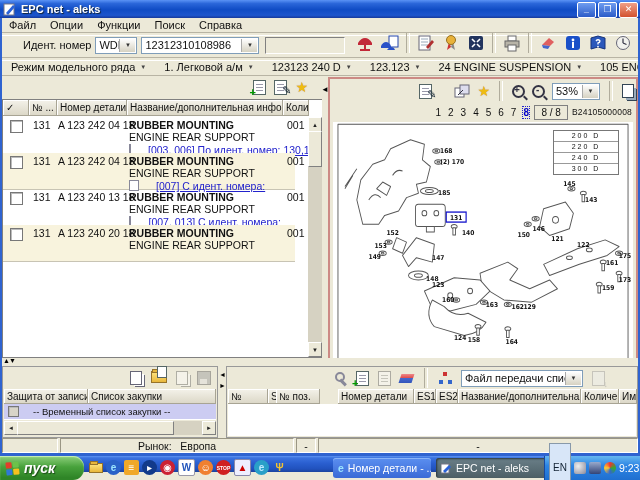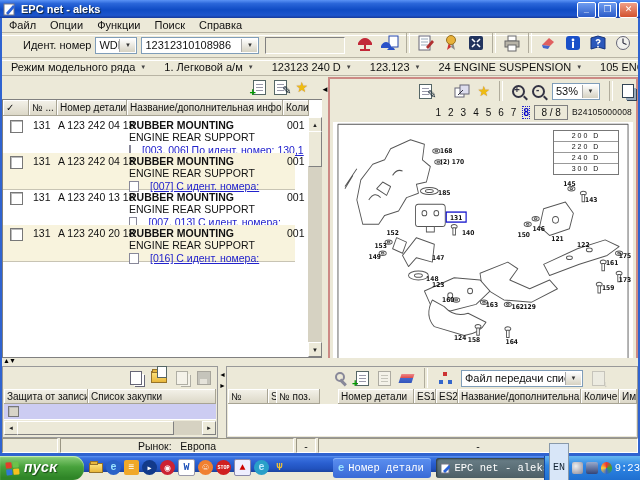--- a/index.html
+++ b/index.html
@@ -67,21 +67,21 @@
   .minibar{position:absolute;right:14px;top:2px;display:flex;gap:8px;align-items:center;}
   .grid{position:absolute;left:0;top:22px;right:0;bottom:0;background:#fff;border:1px solid #808080;border-right:none;}
   .th{position:absolute;top:0;height:16px;background:linear-gradient(#f4f2ea,#dcd8c8);
       border-right:1px solid #a8a494;border-bottom:1px solid #a8a494;box-shadow:inset 1px 1px 0 #fff;
       font-size:10px;display:flex;align-items:center;padding-left:3px;box-sizing:border-box;white-space:nowrap;overflow:hidden;}
   .lrow{position:absolute;left:0;width:292px;height:36px;border-bottom:1px solid #c8c4b4;}
   .lrow.alt{background:#f8f3dd;}
   .cbx{width:11px;height:11px;background:#fff;border:1px solid #777;box-shadow:inset 1px 1px 0 #bbb;position:absolute;left:7px;top:3px;}
   .cell{position:absolute;top:2px;font-size:10.5px;white-space:nowrap;}
   .bold{font-weight:bold;}
-  .linkline{display:flex;align-items:center;gap:11px;margin-top:1px;}
+  .linkline{display:flex;align-items:flex-start;gap:17px;margin-top:1px;}
   .linkline .licon{width:8px;height:9px;background:#fff;border:1px solid #889;display:inline-block;}
   a.plink{color:#2222cc;text-decoration:underline;font-size:10.5px;}
   
   .sb{background:#d6d2c2;position:absolute;}
   .sbb{position:absolute;background:#ece9d8;border:1px solid;border-color:#fff #808080 #808080 #fff;
        display:flex;align-items:center;justify-content:center;font-size:6px;color:#222;}
   .sbthumb{position:absolute;background:#ece9d8;border:1px solid;border-color:#fff #808080 #808080 #fff;}
   .vsplit{position:absolute;left:322px;top:77px;width:6px;height:281px;background:#ece9d8;}
   .vsplit::before{content:"◄";position:absolute;left:-1px;top:8px;font-size:8px;color:#000;}
   
@@ -114,21 +114,21 @@
   .msplit::before{content:"◄";position:absolute;left:1px;top:5px;font-size:7px;color:#000;}
   .msplit::after{content:"►";position:absolute;left:1px;top:16px;font-size:7px;color:#000;}
   .bwhite{position:absolute;left:1px;right:1px;background:#fff;}
   
   .statusbar{position:absolute;left:2px;top:438px;width:636px;height:15px;display:flex;gap:2px;}
   .scell{border:1px solid;border-color:#9a9684 #fff #fff #9a9684;height:13px;display:flex;align-items:center;
          justify-content:center;font-size:10.5px;white-space:pre;}
   .blue-edge{position:absolute;background:#2f63d0;}
   
   .taskbar{position:absolute;left:0;top:456px;width:640px;height:16px;
-    background:linear-gradient(180deg,#5e94f2 0%,#3a72df 12%,#2a5fd0 45%,#2152be 80%,#1c449f 100%);font-family:Liberation Mono, monospace;}
+    background:linear-gradient(180deg,#5e94f2 0%,#3a72df 12%,#2a5fd0 45%,#2152be 80%,#1c449f 100%);}
   .startbtn{position:absolute;left:0;top:0;width:84px;height:24px;border-radius:0 11px 11px 0;
     background:linear-gradient(180deg,#8ed07c,#48a23c 45%,#2f8527 90%);display:flex;align-items:center;gap:5px;
     padding-left:6px;box-sizing:border-box;color:#fff;font-weight:bold;font-style:italic;font-size:14px;
     text-shadow:1px 1px 1px #1c4a18;box-shadow:inset 0 1px 1px #c8f0b8;}
   .flag{width:13px;height:13px;display:grid;grid-template-columns:6px 6px;grid-template-rows:6px 6px;gap:1px;transform:rotate(-6deg);}
   .flag span{border-radius:1px;}
   .ql{position:absolute;left:88px;top:3px;display:flex;gap:3px;align-items:center;}
   .qli{width:15px;height:15px;display:flex;align-items:center;justify-content:center;font-size:10px;font-weight:bold;border-radius:2px;}
   .taskbtn{position:absolute;top:2px;height:20px;border-radius:3px;display:flex;align-items:center;gap:4px;padding:0 5px;
     box-sizing:border-box;color:#fff;font-size:10.5px;white-space:nowrap;overflow:hidden;
@@ -323,24 +323,20 @@
         <span class="cell" style="left:284px">001</span>
       </div>
 
       <div class="lrow alt" style="top:125px">
         <span class="cbx"></span>
         <span class="cell" style="left:30px">131</span>
         <span class="cell" style="left:55px">A 123 240 20 18</span>
         <div class="cell" style="left:126px;width:152px">
           <div class="bold">RUBBER MOUNTING</div>
           <div>ENGINE REAR SUPPORT</div>
-          <div class="linkline">
-              <span class="licon"></span>
-              <a class="plink">[016] С идент. номера:</a>
-            </div>
         </div>
         <span class="cell" style="left:284px">001</span>
       </div>
 
       <div class="sb" style="right:0;top:17px;bottom:0;width:14px">
         <div class="sbb" style="left:0;top:0;width:12px;height:13px">▲</div>
         <div class="sbthumb" style="left:0;top:14px;width:12px;height:34px"></div>
         <div class="sbb" style="left:0;bottom:0;width:12px;height:13px">▼</div>
       </div>
     </div>
@@ -490,20 +486,21 @@
       <span class="i-copy2"></span>
       <span style="position:relative"><span class="i-folder"></span><span class="i-sheet" style="position:absolute;left:6px;top:-5px;width:8px;height:10px"></span></span>
       <span class="i-copy2 dim"></span>
       <span class="i-disk dim"></span>
     </div>
     <div class="th bth" style="left:1px;width:84px">Защита от записи</div>
     <div class="th bth" style="left:85px;width:128px">Список закупки</div>
     <div class="bwhite" style="top:37px;height:16px"></div>
     <div class="brow" style="left:1px;width:212px">
       <span class="cbx" style="position:static;margin-left:4px;width:9px;height:9px;background:#d8d4c8"></span>
+      <span style="margin-left:14px">-- Временный список закупки --</span>
     </div>
     <div class="sb" style="left:1px;right:1px;bottom:2px;height:14px">
       <div class="sbb" style="left:0;top:0;width:12px;height:12px">◄</div>
       <div class="sbthumb" style="left:13px;top:0;width:155px;height:12px"></div>
       <div class="sbb" style="right:0;top:0;width:12px;height:12px">►</div>
     </div>
   </div>
 
   <div class="msplit"></div>
 

